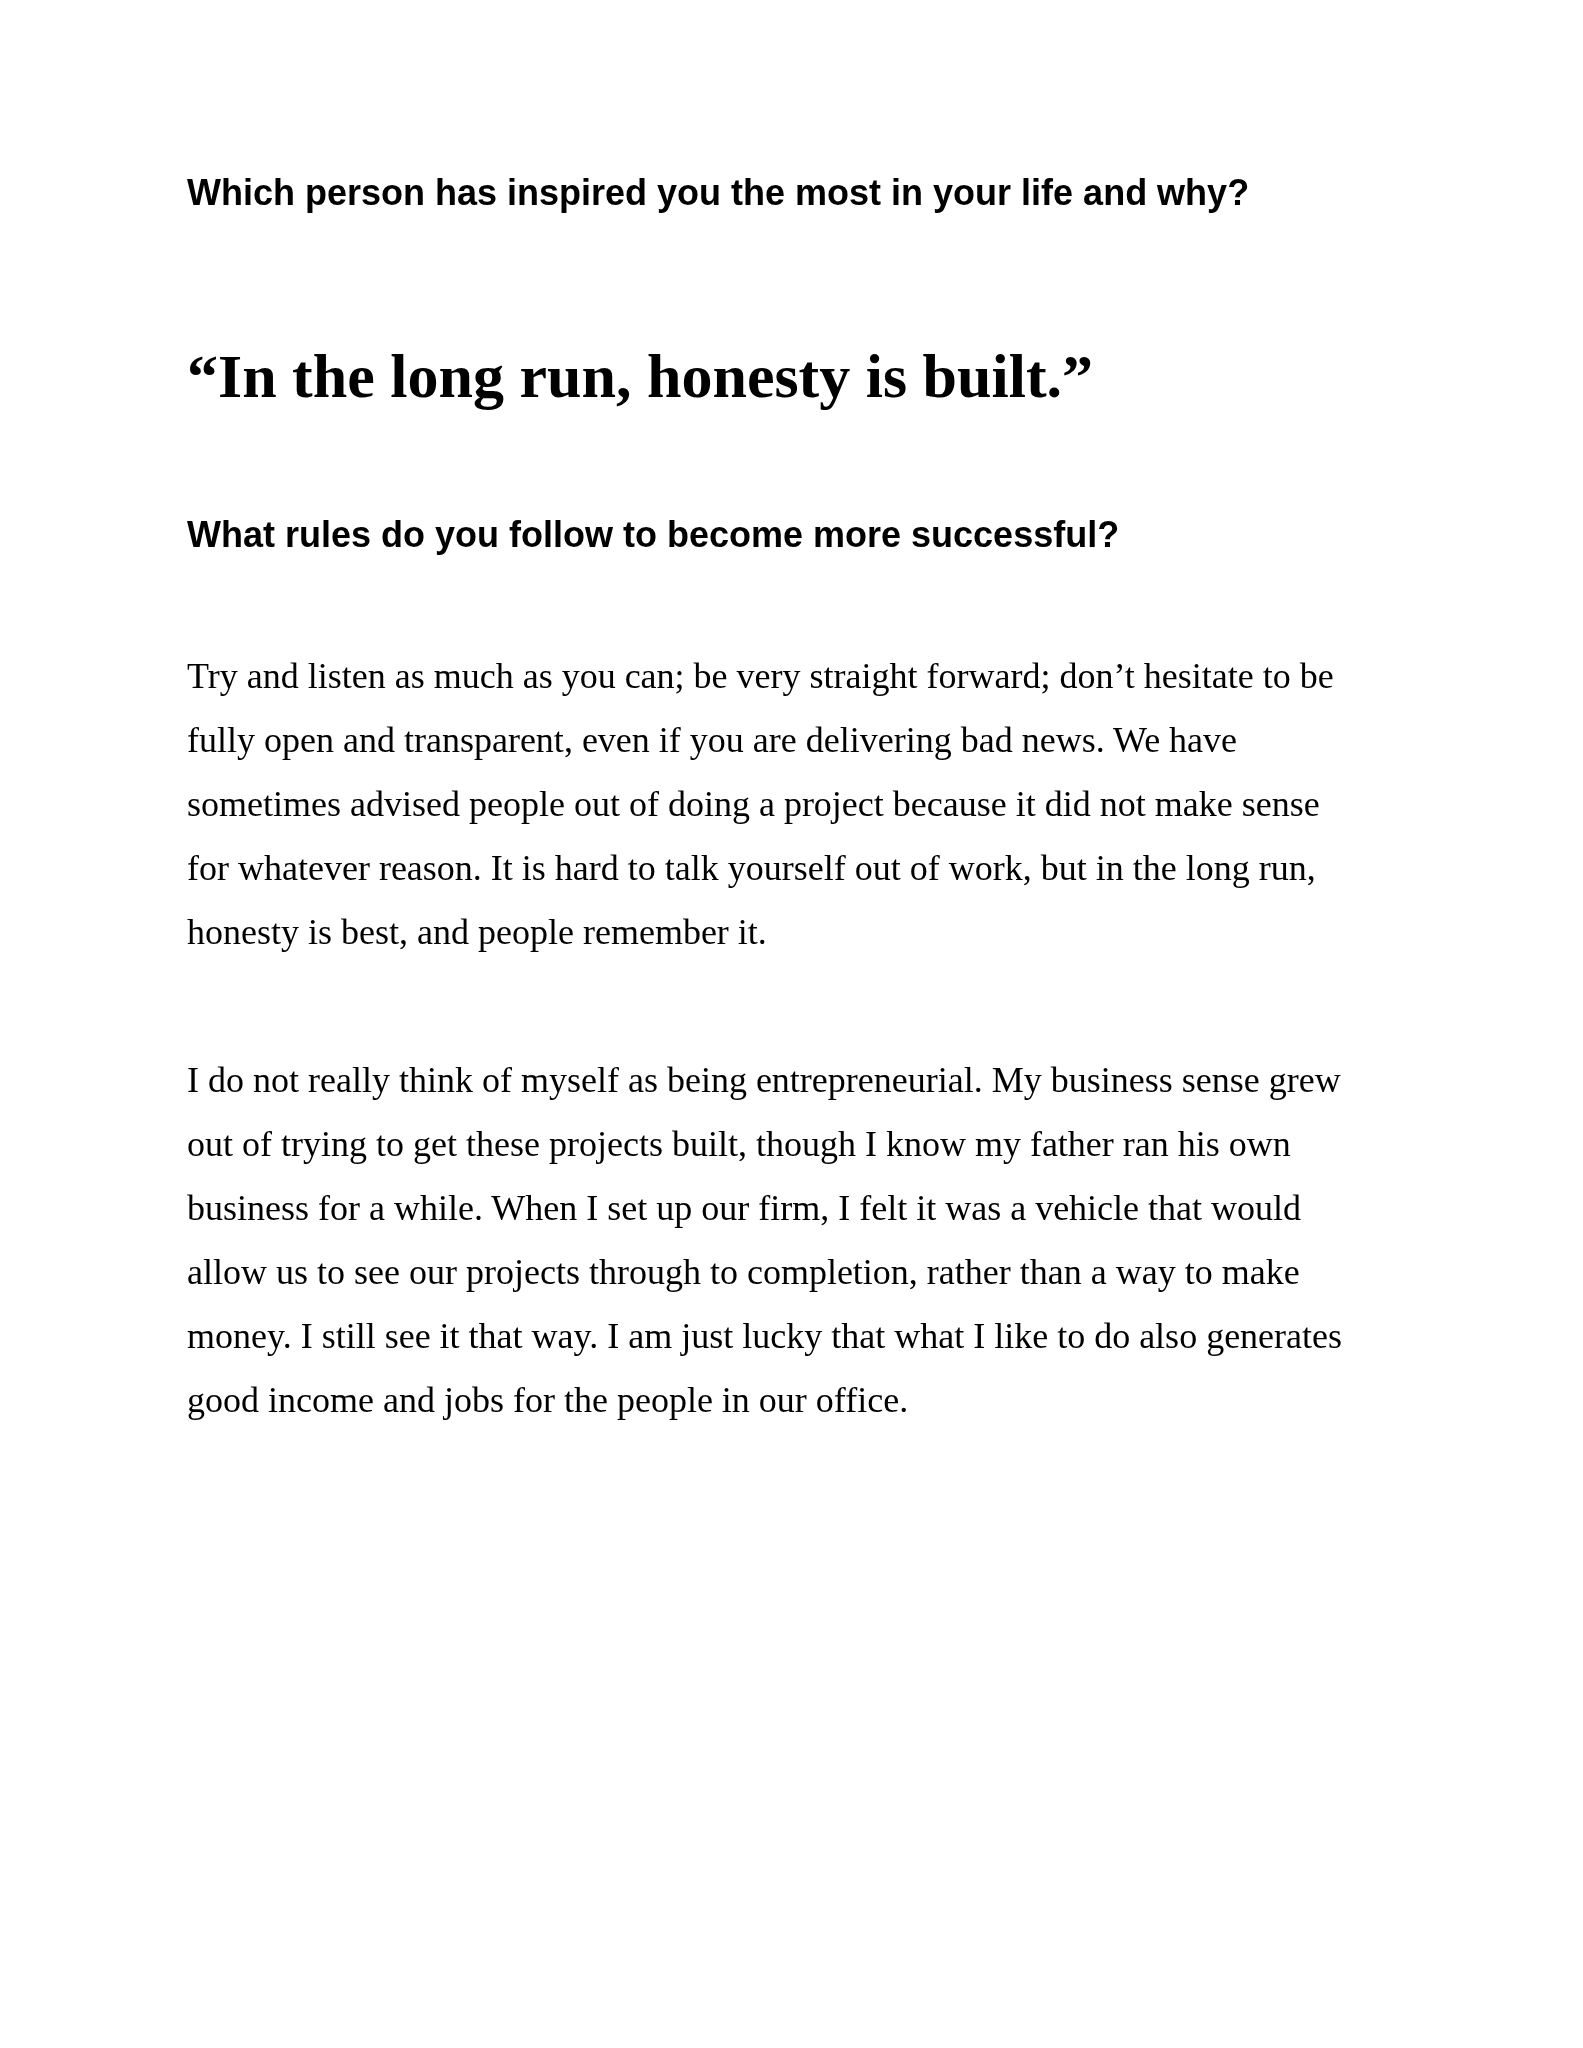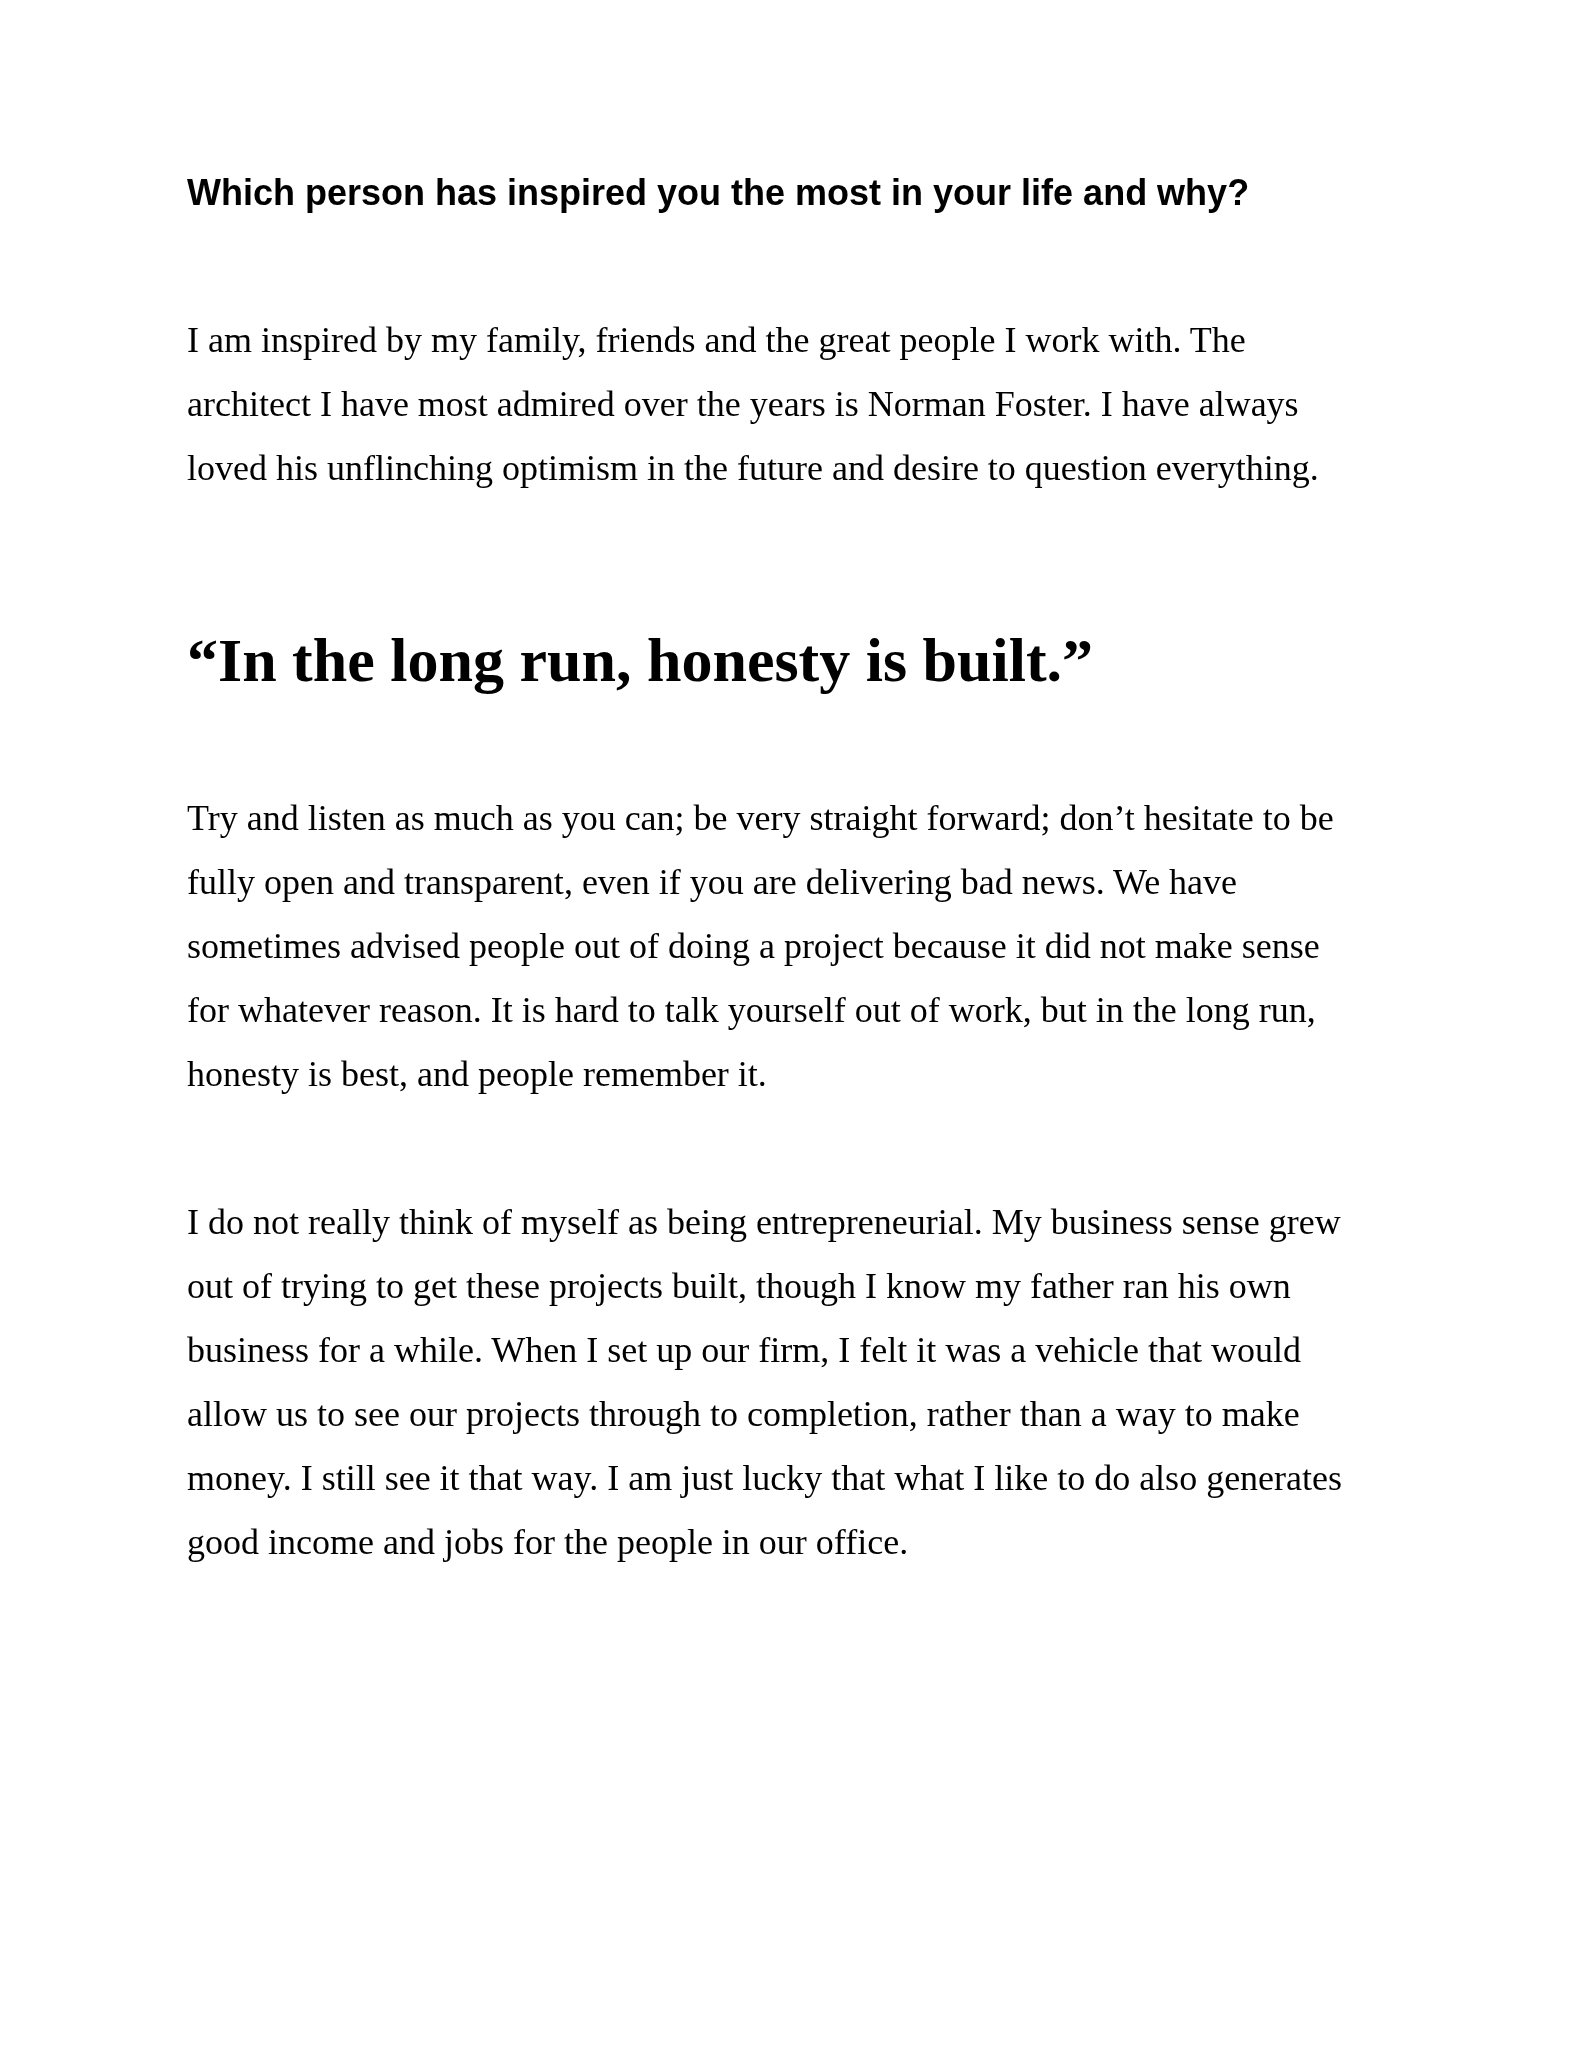--- a/index.html
+++ b/index.html
@@ -49,26 +49,24 @@
   #heading-3 { margin-top: 66px; }
   #answer-3 { margin-top: 84px; }
 </style>
 </head>
 <body>
 
 <div class="page">
 
   <h2 class="q-heading" id="heading-1">Which person has inspired you the most in your life and why?</h2>
 
-  <p class="answer" id="answer-1">I am inspired by my family, friends and the great people I work with. The
-architect I have most admired over the years is Norman Foster. I have always
-loved his unflinching optimism in the future and desire to question everything.</p>
 
   <div class="pull-quote" id="pull-quote">“In the long run, honesty is built.”</div>
 
+  <h2 class="q-heading" id="heading-2">What rules do you follow to become more successful?</h2>
 
   <p class="answer" id="answer-2">Try and listen as much as you can; be very straight forward; don’t hesitate to be
 fully open and transparent, even if you are delivering bad news. We have
 sometimes advised people out of doing a project because it did not make sense
 for whatever reason. It is hard to talk yourself out of work, but in the long run,
 honesty is best, and people remember it.</p>
 
 
   <p class="answer" id="answer-3">I do not really think of myself as being entrepreneurial. My business sense grew
 out of trying to get these projects built, though I know my father ran his own

